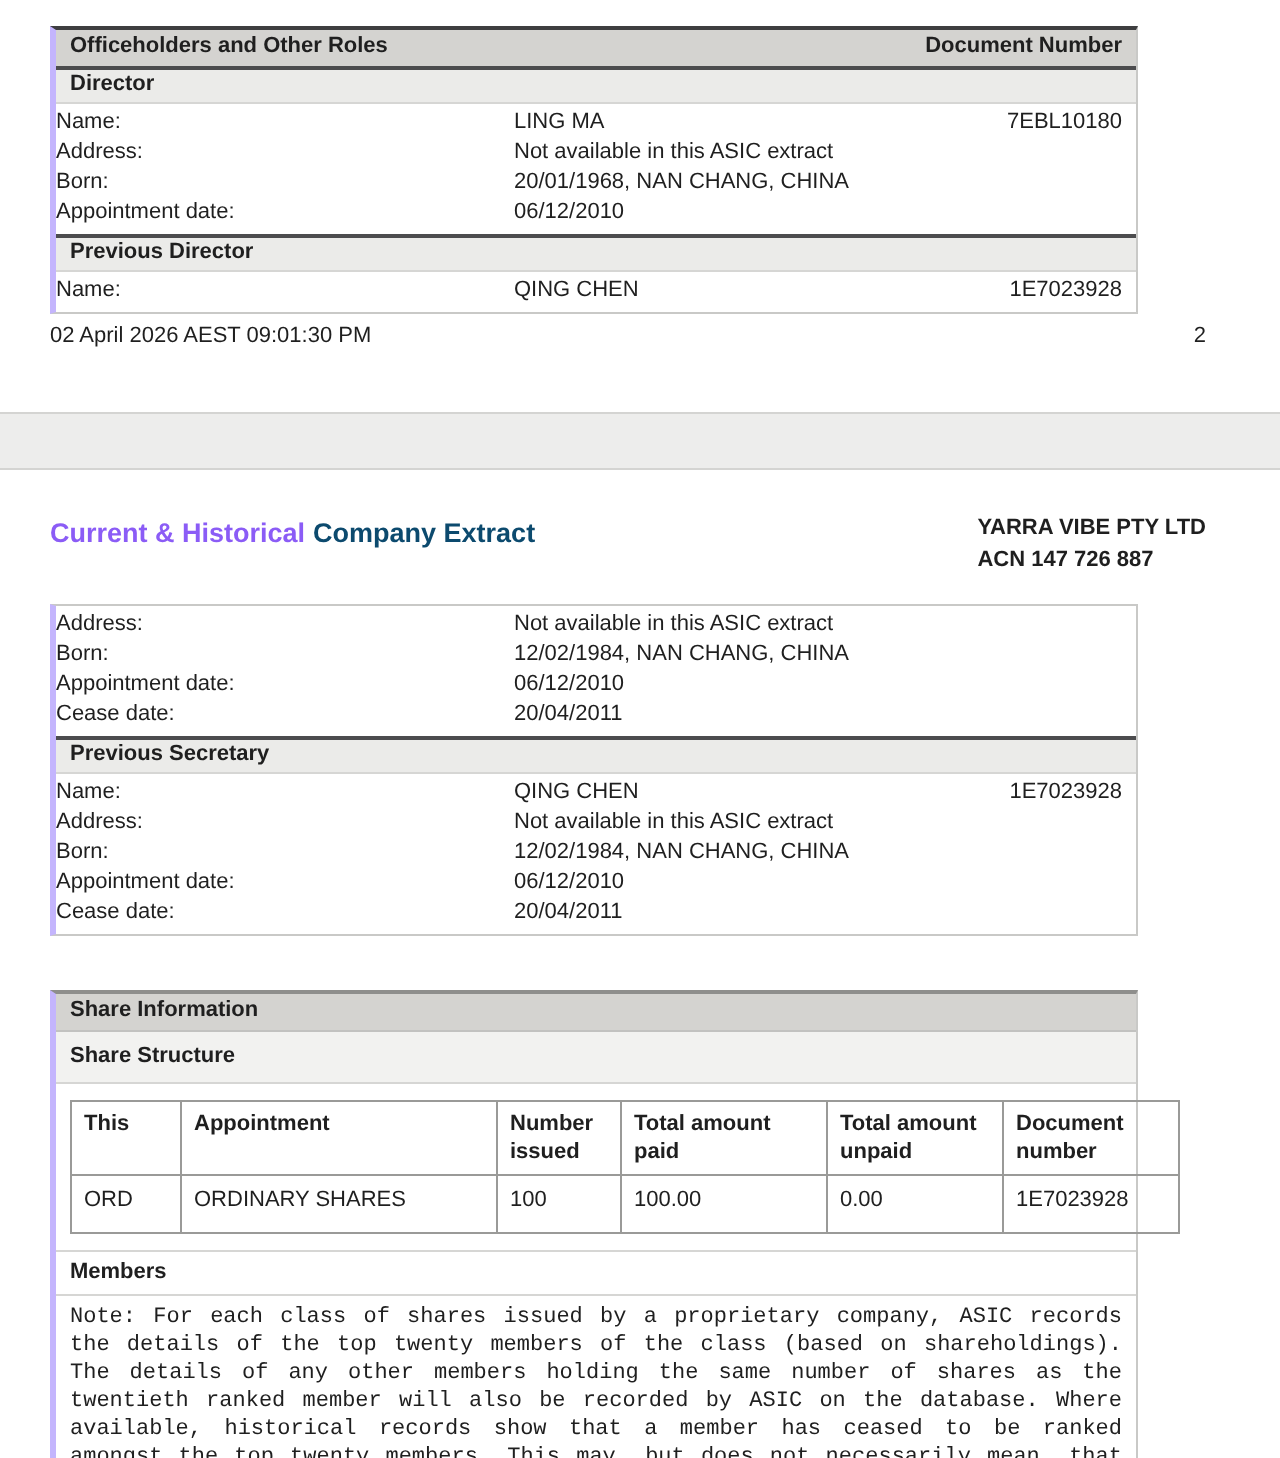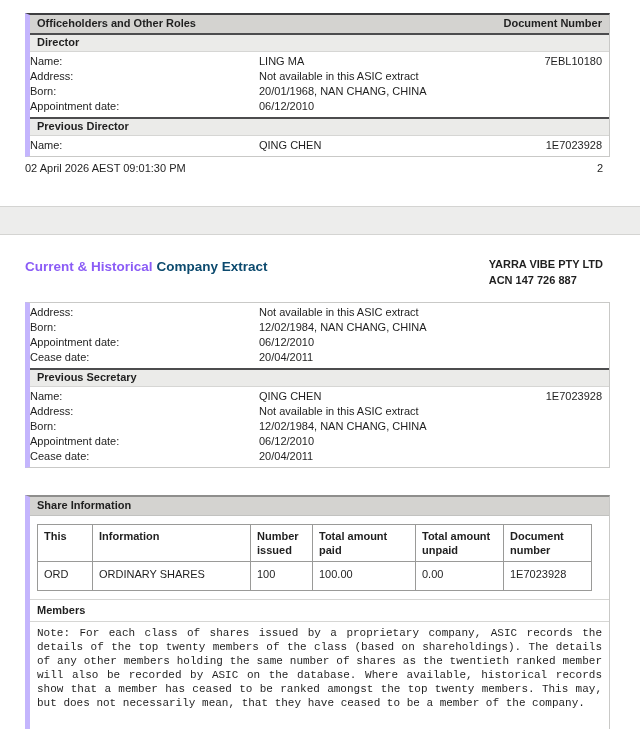--- a/index.html
+++ b/index.html
@@ -7,23 +7,23 @@
     width: 640px; height: 729px;
     background: #ffffff;
     overflow: hidden;
     font-family: "Liberation Sans", "DejaVu Sans", sans-serif;
     font-size: 11px;
     color: #1f1f1f;
   }
 
   
   .doc-box {
-    width: 585px;
+    width: 544px;
     margin-left: 25px;
-    border-left: 5px solid #c4b5fd;
+    border-left: 3px solid #c4b5fd;
     border-right: 1px solid #c9c9c7;
   }
 
   
   .p2-table {
     margin-top: 13px;
     border-top: 2px solid #3e3e40;
     border-bottom: 1px solid #c9c9c7;
   }
 
@@ -251,34 +251,35 @@
       <span class="dvalue">20/04/2011</span>
     </div>
   </div>
 </div>
 
 <div class="doc-box p3-share">
   <div class="bar-main share-head">
     <span>Share Information</span>
   </div>
 
+  <div class="bar-structure">Share Structure</div>
 
   <table class="share-table">
     <colgroup>
       <col style="width:55px">
         <col style="width:158px">
         <col style="width:62px">
       <col style="width:103px">
         <col style="width:88px">
         <col style="width:88px">
     </colgroup>
     <thead>
       <tr>
         <th>This</th>
-        <th>Information</th>
+        <th>Appointment</th>
         <th>Number issued</th>
         <th>Total amount paid</th>
         <th>Total amount unpaid</th>
         <th>Document number</th>
       </tr>
     </thead>
     <tbody>
       <tr>
         <td>ORD</td>
         <td>ORDINARY SHARES</td>

